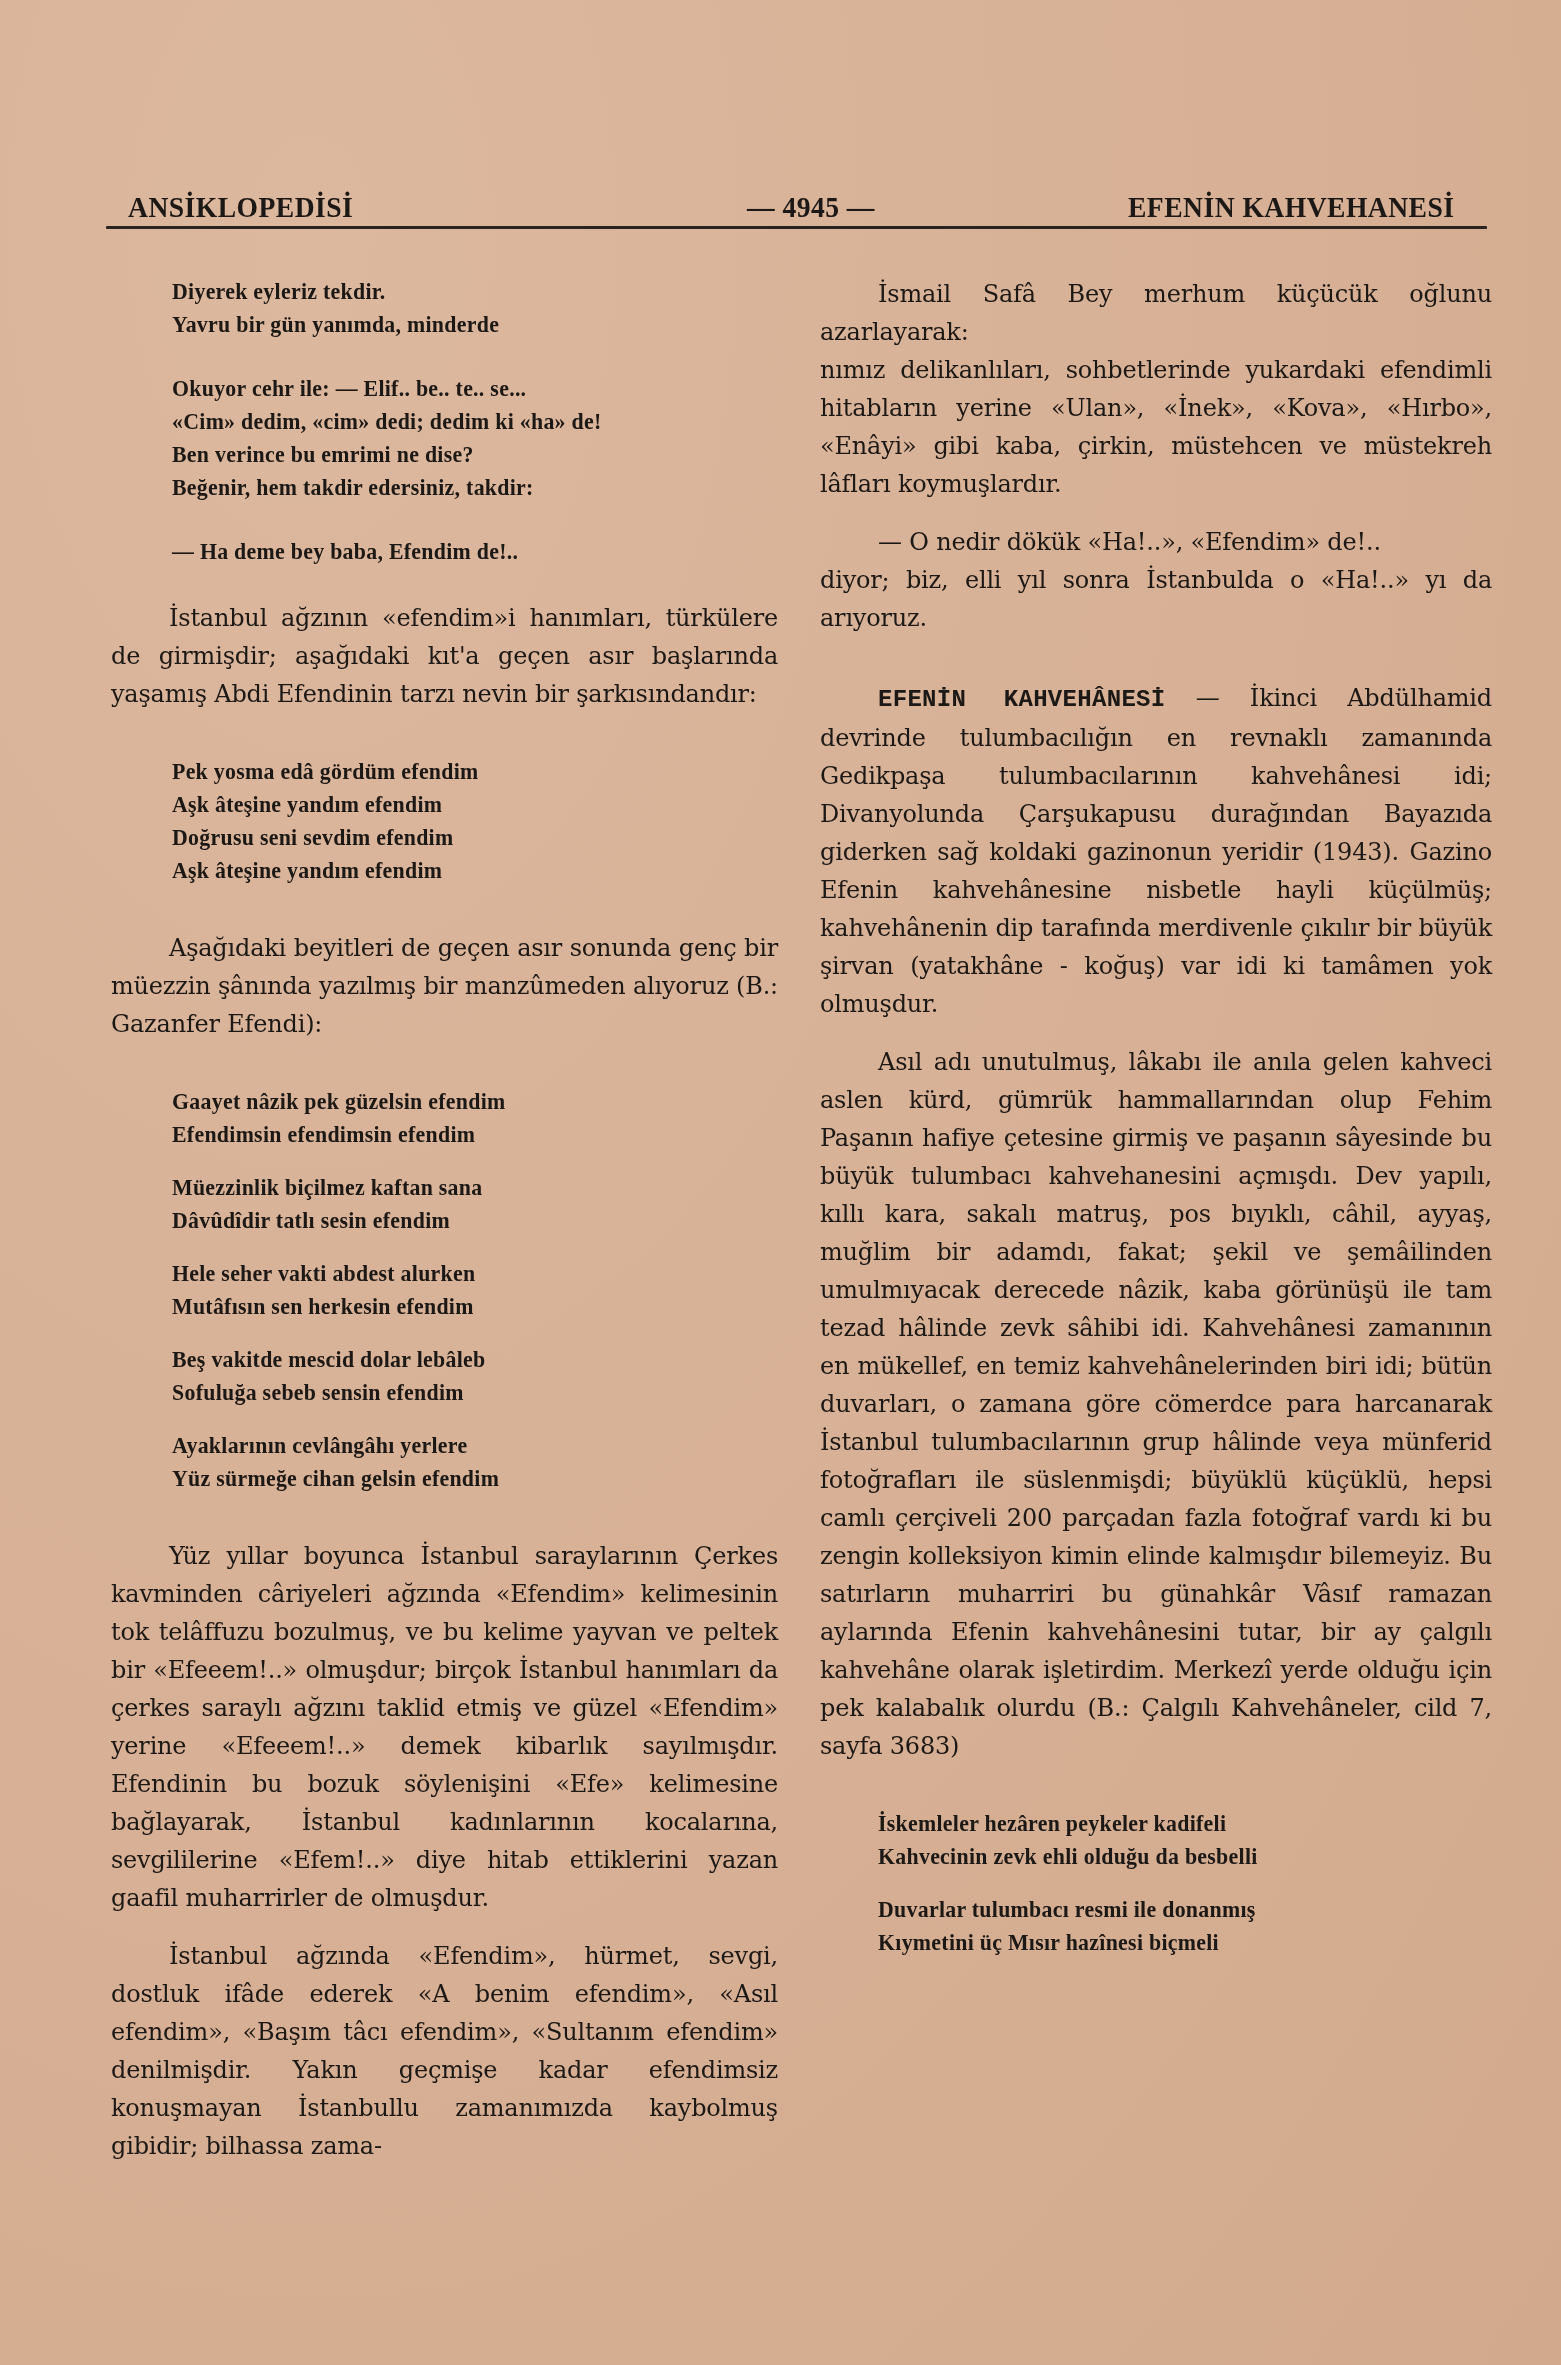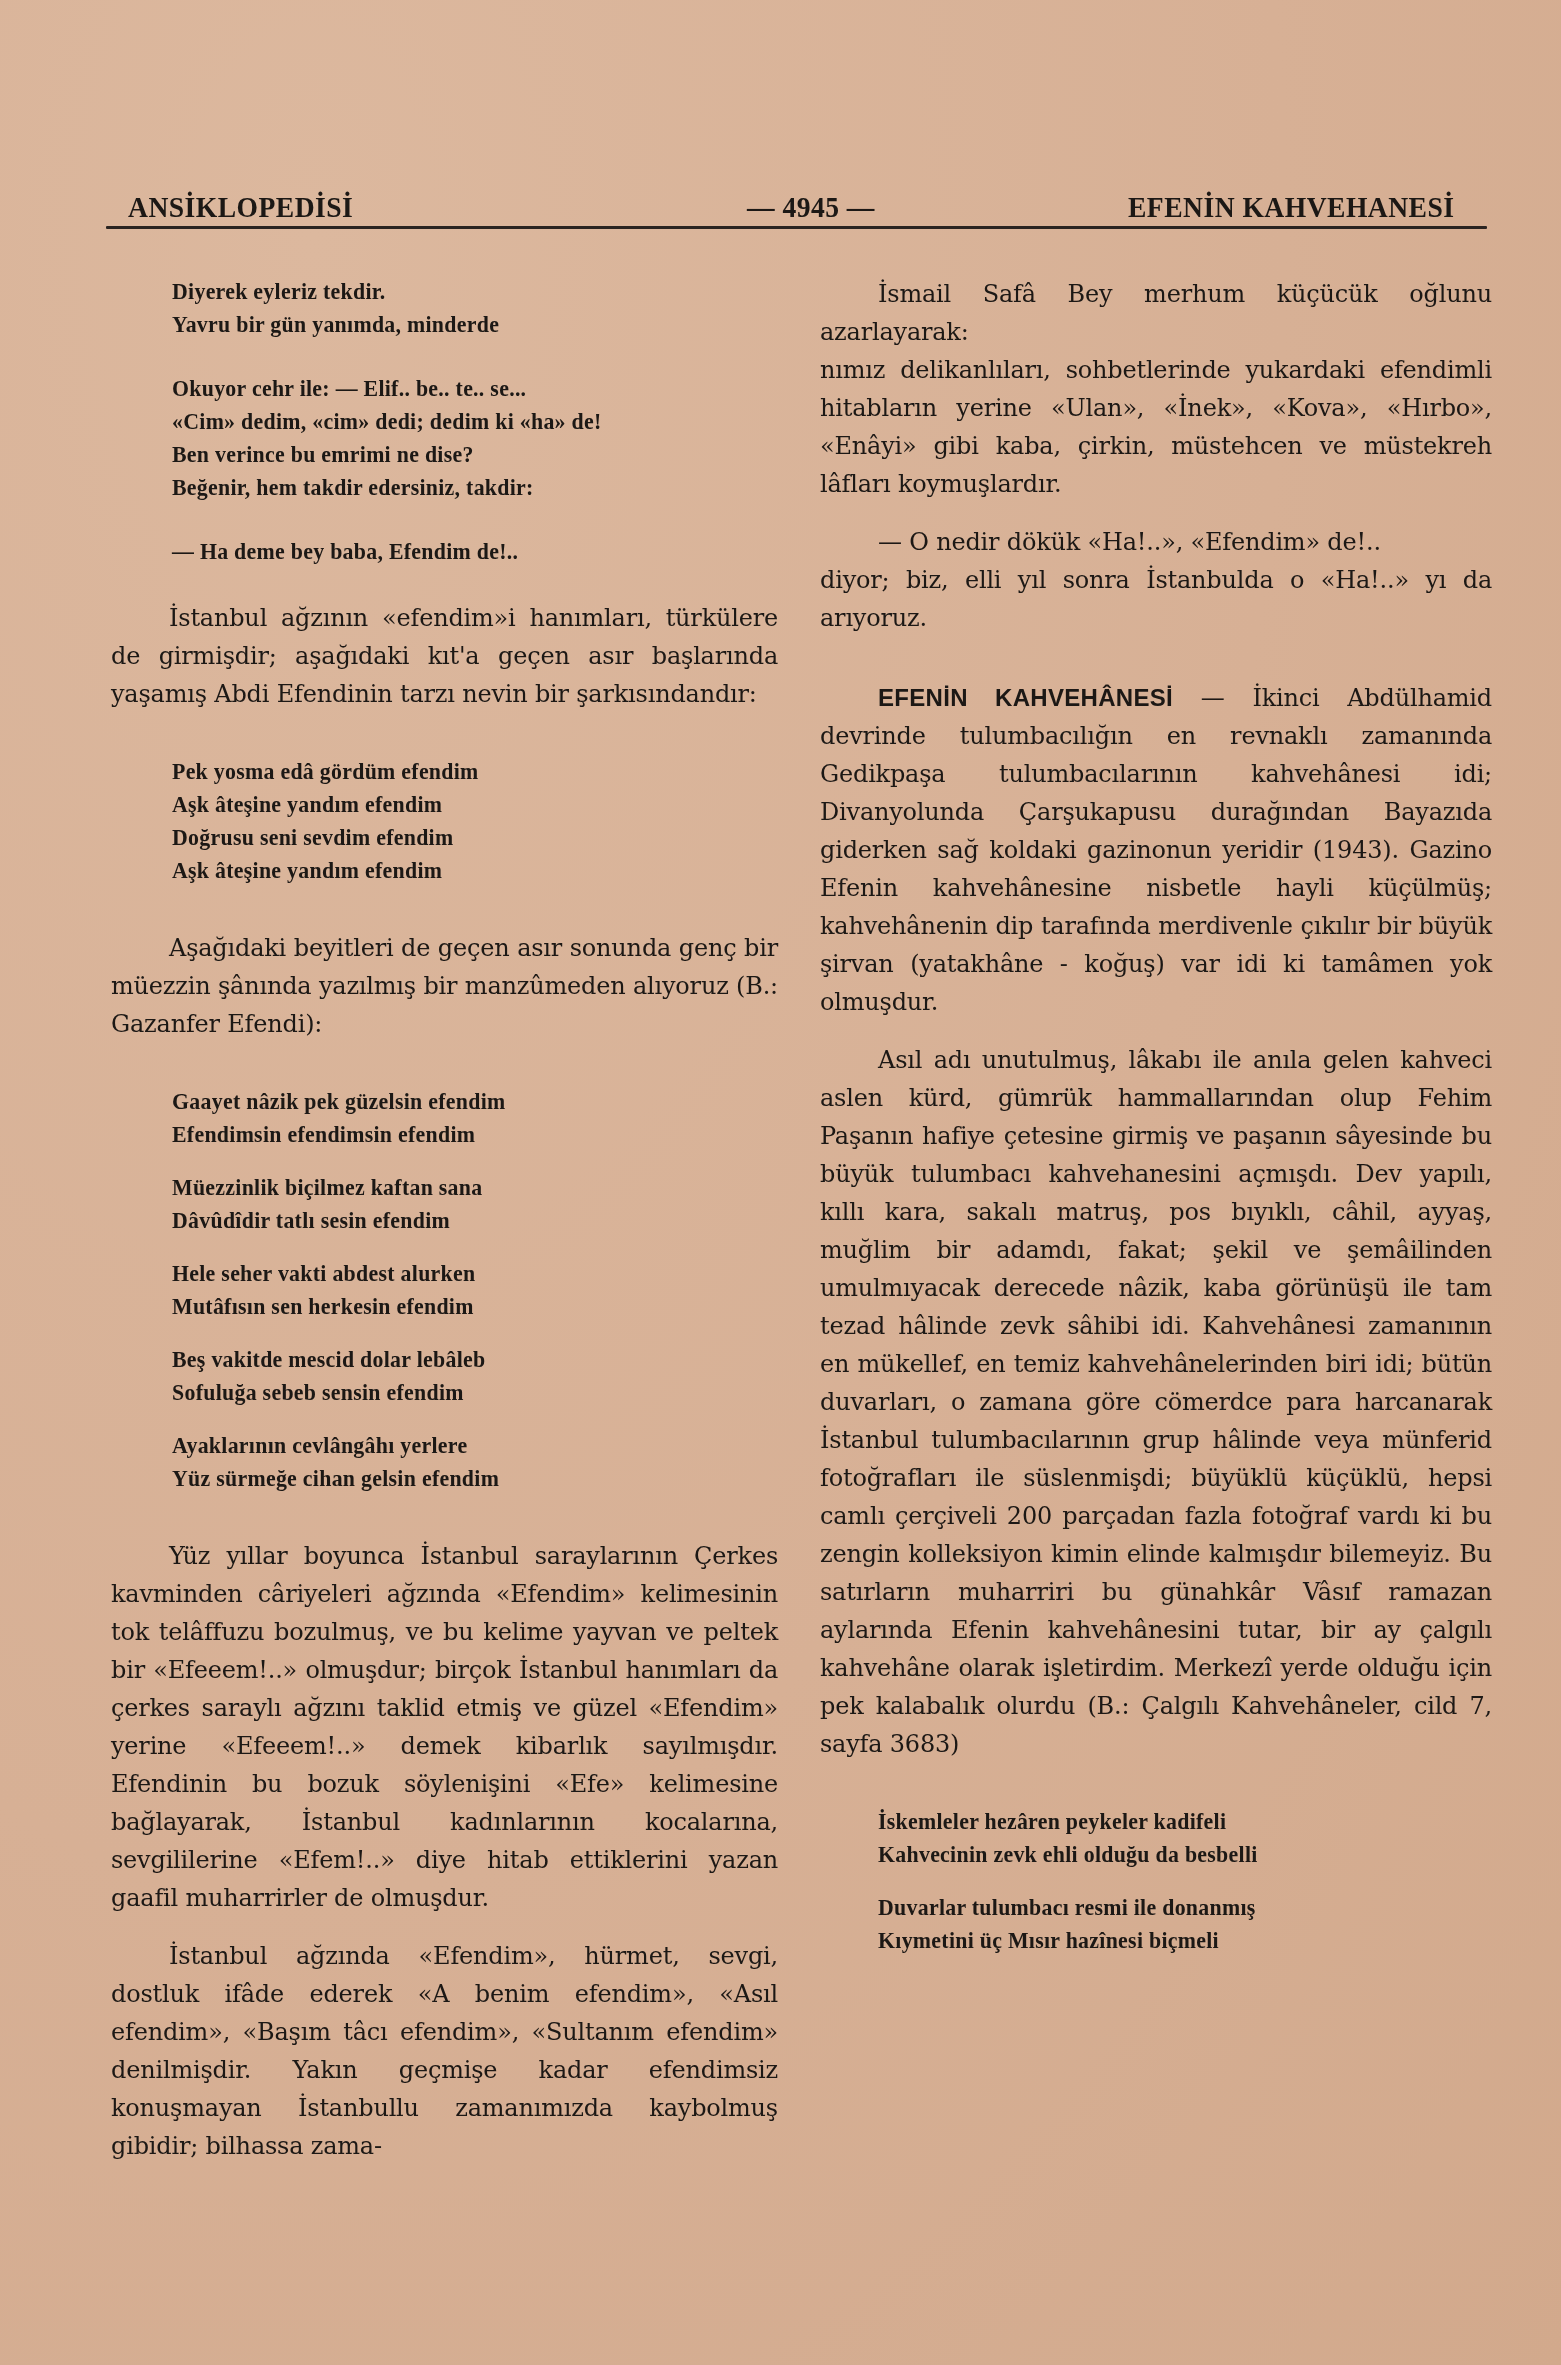--- a/index.html
+++ b/index.html
@@ -41,21 +41,21 @@
     .prose.indent { text-indent: 58px; }
     .verse {
       font-family: "Liberation Serif", serif; font-weight: bold;
       font-size: 23px; line-height: 33px;
       margin: 0; white-space: nowrap;
       transform: scaleX(0.95); transform-origin: left center;
       letter-spacing: 0.3px;
     }
     .verse-line { display: block; }
     .stanza { margin: 0; }
-    .lead { font-weight: bold; font-family: Liberation Sans, sans-serif; letter-spacing: 0.3px; }
+    .lead { font-weight: bold; font-family: Liberation Mono, monospace; letter-spacing: 0.3px; }
     .gap-s { height: 20px; }
     .gap-m { height: 31px; }
     .gap-l { height: 42px; }
   </style>
 </head>
 <body>
 
 <div class="header">
   <span class="hdr-left">ANSİKLOPEDİSİ</span>
   <span class="hdr-mid">— 4945 —</span>

